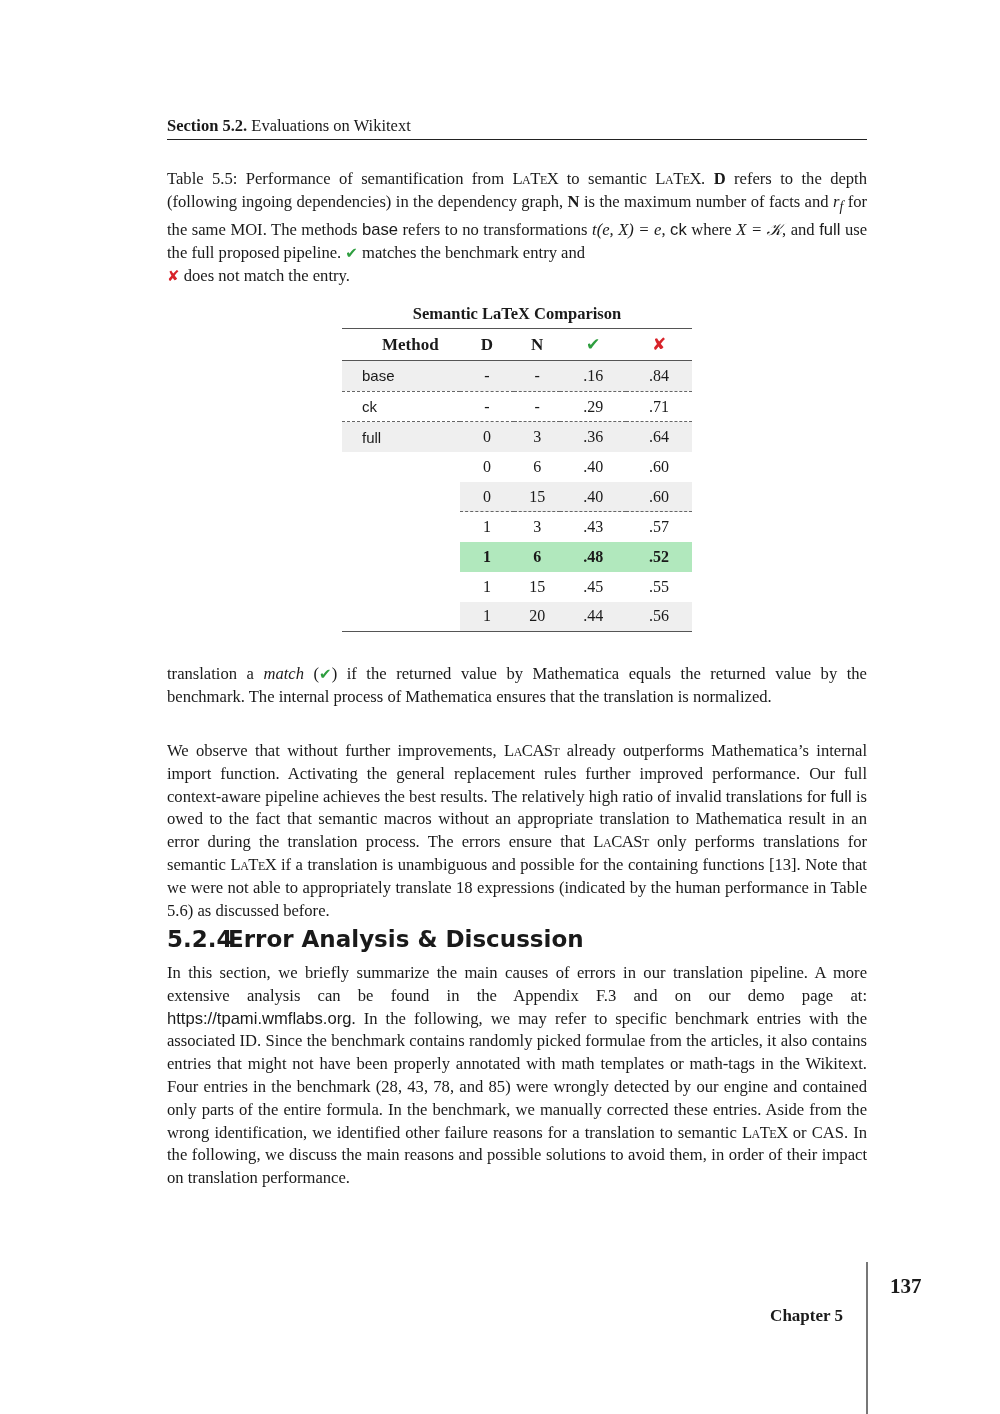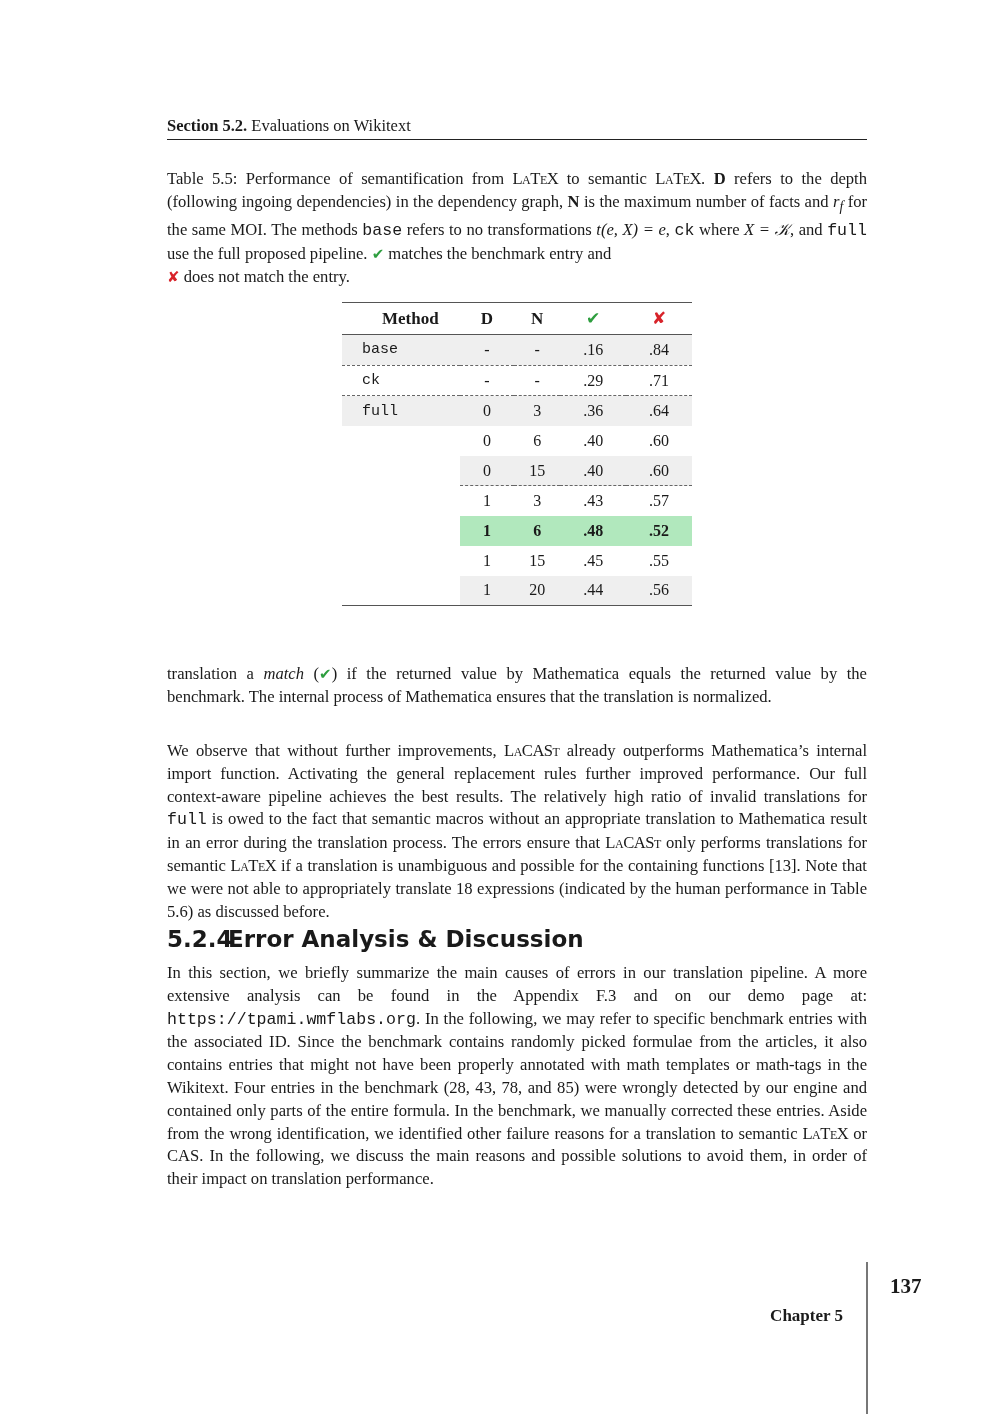--- a/index.html
+++ b/index.html
@@ -1,18 +1,18 @@
 <!DOCTYPE html>
 <html><head>
 <meta charset="utf-8">
 <style>
   html, body { margin: 0; padding: 0; background: #ffffff; }
   body { width: 1000px; height: 1414px; position: relative; overflow: hidden;
          font-family: "Liberation Serif", "DejaVu Serif", serif; color: #1a1a1a; }
-  .mono { font-family: Liberation Mono, monospace; }
+  .mono { font-family: Liberation Sans, sans-serif; }
 
   
   #running-header { position: absolute; left: 167px; top: 116px; width: 700px;
                     font-size: 16.5px; padding-bottom: 3px; border-bottom: 1.3px solid #222; }
   #running-header b { font-weight: bold; margin-top: 15px; }
 
   .para { position: absolute; left: 167px; width: 700px; font-size: 16.6px;
           line-height: 22.8px; text-align: justify; }
   .check { color: #2e9e3f; font-family: "DejaVu Sans", sans-serif; font-size: 15px; }
   .cross { color: #d8232a; font-family: "DejaVu Sans", sans-serif; font-size: 15px; }
@@ -56,20 +56,21 @@
 <div id="running-header">
   <b>Section 5.2.</b>
   <span>Evaluations on Wikitext</span>
 </div>
 
 <div class="para" style="top:168px;">
   <span>Table 5.5: Performance of semantification from </span><span class="latex">LaTeX</span><span> to semantic </span><span class="latex">LaTeX</span><span>. </span><b>D</b><span> refers to the depth (following ingoing dependencies) in the dependency graph, </span><b>N</b><span> is the maximum number of facts and </span><span class="math">r</span><sub class="math">f</sub><span> for the same MOI. The methods </span><span class="mono">base</span><span> refers to no transformations </span><span class="math">t(e, X) = e</span><span>, </span><span class="mono">ck</span><span> where </span><span class="math">X = 𝒦</span><span>, and </span><span class="mono">full</span><span> use the full proposed pipeline. </span><span class="check">✔</span><span> matches the benchmark entry and </span><br><span class="cross">✘</span><span> does not match the entry.</span>
 </div>
 
 <div id="table-wrap">
+  <div id="table-title">Semantic LaTeX Comparison</div>
   <table>
     <thead>
       <tr>
         <th class="c-method">Method</th>
         <th class="c-d">D</th>
         <th class="c-n">N</th>
         <th class="c-ok"><span class="check">✔</span></th>
         <th class="c-no"><span class="cross">✘</span></th>
       </tr>
     </thead>

